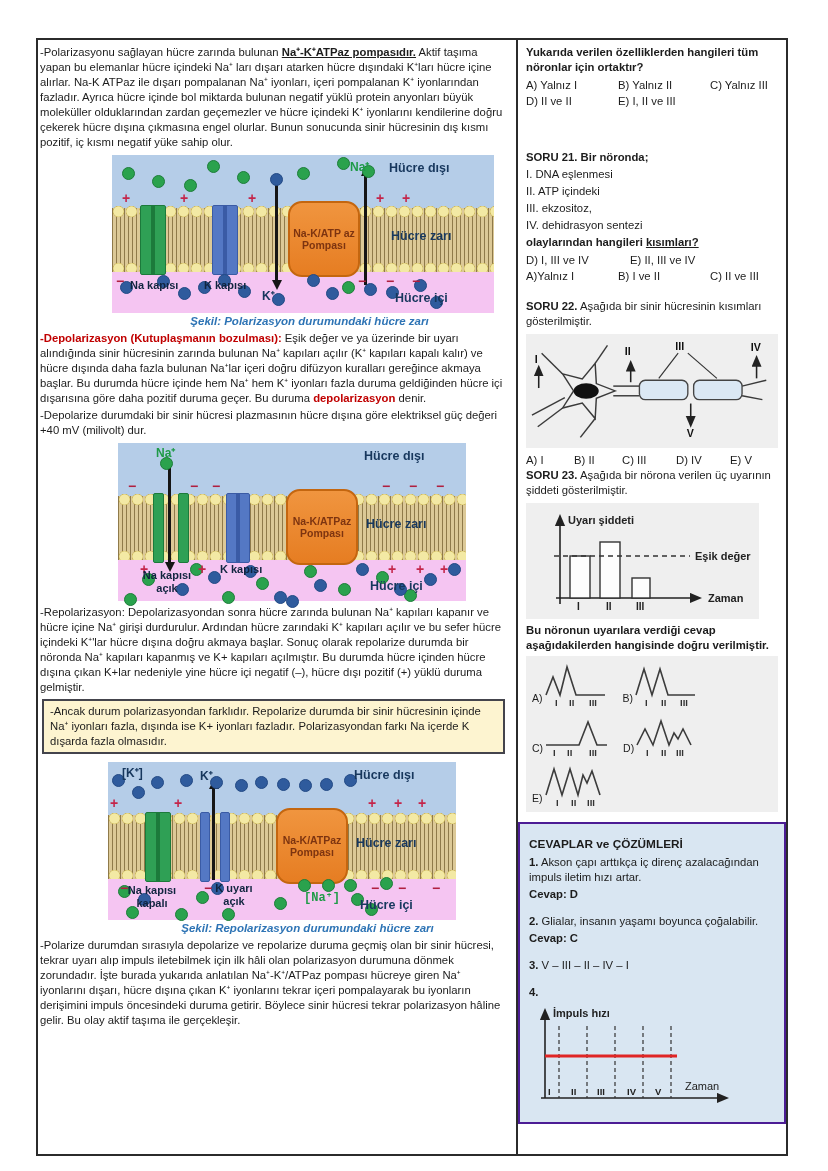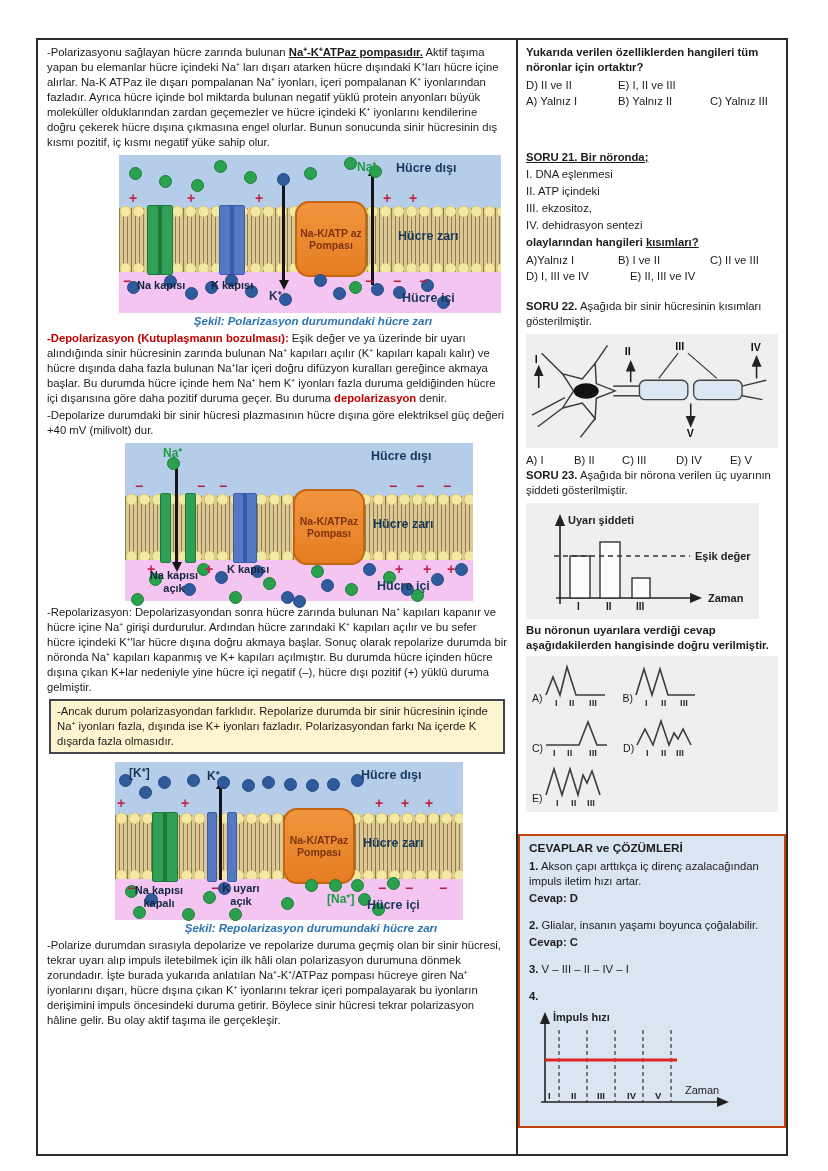--- a/index.html
+++ b/index.html
@@ -1,20 +1,20 @@
 <!DOCTYPE html>
 <html><head>
 <meta charset="utf-8">
 <style>
   html,body{margin:0;padding:0;}
   body{width:828px;height:1171px;background:#fff;position:relative;
        font-family:"Liberation Sans",sans-serif;color:#1c1c1c;}
   .frame{position:absolute;left:36px;top:38px;width:752px;height:1118px;
          border:2px solid #2b2b2b;box-sizing:border-box;display:flex;overflow:hidden;background:#fff;}
-  .col-left{width:488px;box-sizing:border-box;padding:5px 9px 4px 9px;border-radius:26px;}
+  .col-left{width:488px;box-sizing:border-box;padding:5px 9px 4px 2px;border-radius:26px;}
   .col-right{flex:1;border-left:2px solid #2b2b2b;box-sizing:border-box;padding:5px 8px;}
 
   p.bt{font-size:11.3px;line-height:1.33;margin:0 0 2px 0;}
   .sb{font-weight:bold}
   .srb{font-weight:bold;color:#c00000}
   .sbu{font-weight:bold;text-decoration:underline}
   .note{background:#fdf4d0;border:2px solid #44444c;padding:3px 6px;
         font-size:11.3px;line-height:1.33;margin:4px 2px 8px 2px;}
 
   figure{margin:5px 0 4px 0;}
@@ -57,22 +57,22 @@
   .qb{font-size:11.3px;line-height:1.33;margin:0 0 2px 0;}
   .bold{font-weight:bold;}
   .opt-row{display:flex;font-size:11.3px;line-height:1.45;}
   .ow{width:92px;display:inline-block;}
   .ow2{width:104px;display:inline-block;}
   .ow3{width:48px;display:inline-block;}
   .qfig{background:#efefef;padding:3px 4px;margin:3px 0 4px 0;display:inline-block;}
   .wave-grid{display:flex;flex-wrap:wrap;column-gap:14px;row-gap:2px;align-items:flex-end;}
   .wave-item{display:flex;align-items:flex-end;font-size:10.5px;}
   .wave-item .letter{margin-right:2px;margin-bottom:6px;}
-  .ans-box{background:#d9e6f2;border:2px solid #c2410c;margin:22px -8px 0 -8px;
-           padding:5px 9px 12px 9px;box-sizing:border-box;}
+  .ans-box{background:#d9e6f2;border:2px solid #4c1d95;margin:10px -8px 0 -8px;
+           padding:13px 9px 12px 9px;box-sizing:border-box;}
   svg text{font-family:"Liberation Sans",sans-serif;}
 </style>
 </head>
 <body>
 
 <div class="frame">
 
   <div class="col-left">
     <p class="bt"><span>-Polarizasyonu sağlayan hücre zarında bulunan </span><span class="sbu">Na⁺-K⁺ATPaz pompasıdır.</span><span> Aktif taşıma yapan bu elemanlar hücre içindeki Na⁺ ları dışarı atarken hücre dışındaki K⁺ları hücre içine alırlar. Na-K ATPaz ile dışarı pompalanan Na⁺ iyonları, içeri pompalanan K⁺ iyonlarından fazladır. Ayrıca hücre içinde bol miktarda bulunan negatif yüklü protein anyonları büyük moleküller olduklarından zardan geçemezler ve hücre içindeki K⁺ iyonlarını kendilerine doğru çekerek hücre dışına çıkmasına engel olurlar. Bunun sonucunda sinir hücresinin dış kısmı pozitif, iç kısmı negatif yüke sahip olur.</span></p>
 
@@ -236,58 +236,58 @@
           <div class="chg p" style="left: 310px; top: 34px;">+</div>
           <div class="chg m" style="left: 12px; top: 119px;">−</div>
           <div class="chg m" style="left: 96px; top: 119px;">−</div>
           <div class="chg m" style="left: 263px; top: 119px;">−</div>
           <div class="chg m" style="left: 290px; top: 119px;">−</div>
           <div class="chg m" style="left: 324px; top: 119px;">−</div>
           <div class="lbl" style="left: 14px; top: 2px;">[K⁺]</div>
           <div class="lbl" style="left: 92px; top: 5px;">K⁺</div>
           <div class="lbl gate" style="left: 14px; top: 122px; width: 60px;">Na kapısı kapalı</div>
           <div class="lbl gate" style="left: 98px; top: 120px; width: 56px;">K uyarı açık</div>
-          <div class="lbl grn" style="left: 212px; top: 128px;">[Na⁺]</div>
+          <div class="lbl grn" style="left: 196px; top: 128px; font-family: Liberation Mono, monospace;">[Na⁺]</div>
           <div class="lbl big" style="left: 246px; top: 6px;">Hücre dışı</div>
           <div class="lbl big" style="left: 248px; top: 74px;">Hücre zarı</div>
           <div class="lbl big" style="left: 252px; top: 136px;">Hücre içi</div>
         </div>
       <figcaption class="dia-cap">Şekil: Repolarizasyon durumundaki hücre zarı</figcaption>
     </figure>
 
     <p class="bt"><span>-Polarize durumdan sırasıyla depolarize ve repolarize duruma geçmiş olan bir sinir hücresi, tekrar uyarı alıp impuls iletebilmek için ilk hâli olan polarizasyon durumuna dönmek zorundadır. İşte burada yukarıda anlatılan Na⁺-K⁺/ATPaz pompası hücreye giren Na⁺ iyonlarını dışarı, hücre dışına çıkan K⁺ iyonlarını tekrar içeri pompalayarak bu iyonların derişimini impuls öncesindeki duruma getirir. Böylece sinir hücresi tekrar polarizasyon hâline gelir. Bu olay aktif taşıma ile gerçekleşir.</span></p>
   </div>
 
   <div class="col-right">
 
     <p class="qb bold">Yukarıda verilen özelliklerden hangileri tüm nöronlar için ortaktır?</p>
     <div class="opt-row">
-      <span class="ow">D) II ve II</span>
-      <span>E) I, II ve III</span>
-    </div>
-    <div class="opt-row">
       <span class="ow">A) Yalnız I</span>
       <span class="ow">B) Yalnız II</span>
       <span>C) Yalnız III</span>
     </div>
-
-    <p class="qb bold" style="margin-top:40px;text-decoration:underline;">SORU 21. Bir nöronda;</p>
+    <div class="opt-row">
+      <span class="ow">D) II ve II</span>
+      <span>E) I, II ve III</span>
+    </div>
+
+    <p class="qb bold" style="margin-top:40px;">SORU 21. Bir nöronda;</p>
     <p class="qb">I.  DNA eşlenmesi</p>
     <p class="qb">II.  ATP içindeki</p>
     <p class="qb">III.  ekzositoz,</p>
     <p class="qb">IV.  dehidrasyon sentezi</p>
     <p class="qb"><span class="sb">olaylarından hangileri </span><span class="sbu">kısımları?</span></p>
     <div class="opt-row">
+      <span class="ow2">D) I, III ve IV</span>
+      <span>E) II, III ve IV</span>
+    </div>
+    <div class="opt-row">
       <span class="ow">A)Yalnız I</span>
       <span class="ow">B) I ve II</span>
       <span>C) II ve III</span>
-    </div>
-    <div class="opt-row">
-      <span class="ow2">D) I, III ve IV</span>
-      <span>E) II, III ve IV</span>
     </div>
 
     <p class="qb" style="margin-top:14px;"><span class="sb">SORU 22.</span><span> Aşağıda bir sinir hücresinin kısımları gösterilmiştir.</span></p>
 
     <div class="qfig">
       <svg width="244" height="104" viewBox="0 0 252 106">
         <defs>
           <marker id="ah3" markerWidth="9" markerHeight="8" refX="5" refY="3.2" orient="auto">
             <path d="M0,0 L7.5,3.2 L0,6.4 Z" fill="#222"></path>
           </marker>

